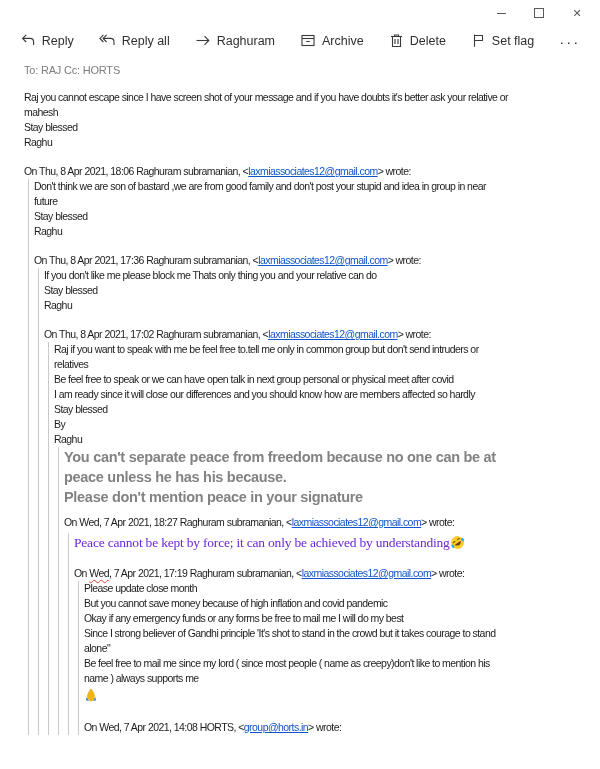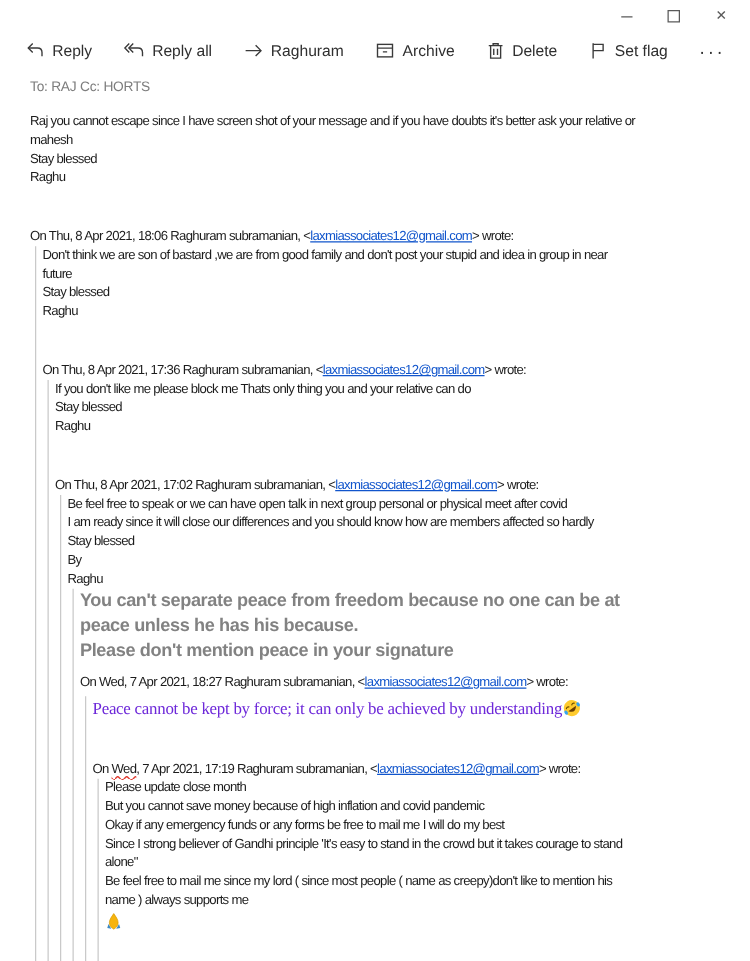--- a/index.html
+++ b/index.html
@@ -21,21 +21,21 @@
   .more{font-size:15px;letter-spacing:2px;color:#2f2f2f;padding-bottom:4px}
 
   
   .recipients{position:absolute;top:64px;left:24px;font-size:11px;color:#7d7d7d;letter-spacing:-0.2px}
 
   
   .content{position:absolute;top:90px;left:24px;right:0;font-size:10.5px;line-height:15px;
            letter-spacing:-0.55px;white-space:nowrap}
   .content div{white-space:nowrap}
   blockquote{margin:0 0 0 4px;border-left:1px solid #c9c9c9;padding:0 0 0 5px}
-  .attr{margin-top:32px}
+  .attr{margin-top:14px}
   .attr-t{margin-top:8px}
   .link{color:#1155cc;text-decoration:underline;cursor:pointer}
   .squiggle{text-decoration:underline;text-decoration-style:wavy;text-decoration-color:#e03c31;
             text-decoration-thickness:1px;text-underline-offset:2px}
 
   .big{font-size:14.5px;line-height:20px;font-weight:bold;color:#828282;letter-spacing:-0.3px}
   .bigitalic{}
   .serif{font-family:Liberation Serif, serif;font-size:13.5px;line-height:19px;color:#6d28d9;
          letter-spacing:-0.2px;margin-top:3px}
   .emoji-line{height:18px;margin-top:2px}
@@ -125,20 +125,22 @@
     <div>Raghu</div>
 
     <div class="attr"><span>On </span><span>Thu</span><span>, 8 Apr 2021, 17:36 Raghuram subramanian, &lt;</span><a class="link">laxmiassociates12@gmail.com</a><span>&gt; wrote:</span></div>
     <blockquote>
       <div>If you don't like me please block me Thats only thing you and your relative can do</div>
       <div>Stay blessed</div>
       <div>Raghu</div>
 
       <div class="attr"><span>On </span><span>Thu</span><span>, 8 Apr 2021, 17:02 Raghuram subramanian, &lt;</span><a class="link">laxmiassociates12@gmail.com</a><span>&gt; wrote:</span></div>
       <blockquote>
+        <div>Raj  if you want to speak with me be feel free to.tell me only in common group but don't send intruders or</div>
+        <div>relatives</div>
         <div>Be feel free to speak or we can have open talk in next group personal or physical meet after covid</div>
         <div>I am ready since it will close our differences and you should know how are members affected so hardly</div>
         <div>Stay blessed</div>
         <div>By</div>
         <div>Raghu</div>
 
         <blockquote>
           <div class="big">You can't separate peace from freedom because no one can be at</div>
           <div class="big">peace unless he has his because.</div>
           <div class="big bigitalic">Please don't mention peace in your signature</div>
@@ -154,21 +156,21 @@
                     <ellipse cx="2.2" cy="10.5" rx="1.7" ry="2.4" fill="#35a3f1"></ellipse>
                     <ellipse cx="17.8" cy="10.5" rx="1.7" ry="2.4" fill="#35a3f1"></ellipse>
                   </g>
                 </svg></div>
 
             <div class="attr"><span>On </span><span class="squiggle">Wed</span><span>, 7 Apr 2021, 17:19 Raghuram subramanian, &lt;</span><a class="link">laxmiassociates12@gmail.com</a><span>&gt; wrote:</span></div>
             <blockquote>
               <div>Please update close month</div>
               <div>But you cannot save money because of high inflation and covid pandemic</div>
               <div>Okay if any emergency funds or any forms  be free to mail me  I will do my best</div>
-              <div>Since I strong believer of Gandhi principle  'It's easy to stand in the crowd but it takes courage to stand</div>
+              <div>Since I strong believer of Gandhi principle  'It's shot to stand in the crowd but it takes courage to stand</div>
               <div>alone"</div>
               <div>Be feel free to mail me since my lord ( since most people  ( name as creepy)don't like to mention his</div>
               <div>name ) always supports me</div>
               <div class="emoji-line"><svg width="14" height="14" viewBox="0 0 20 20">
                     <path d="M4 13 L7.2 18.5 L2.6 17.6 Z" fill="#3b88c3"></path>
                     <path d="M16 13 L12.8 18.5 L17.4 17.6 Z" fill="#3b88c3"></path>
                     <path d="M10 1.2 C12.4 5 15 7.8 15 11.8 C15 15.6 12.2 17.8 10 19 C7.8 17.8 5 15.6 5 11.8 C5 7.8 7.6 5 10 1.2 Z" fill="#f6b40e" stroke="#d89b00" stroke-width="0.8"></path>
                   </svg></div>
 
               <div class="attr"><span>On </span><span>Wed</span><span>, 7 Apr 2021, 14:08 HORTS, &lt;</span><a class="link">group@horts.in</a><span>&gt; wrote:</span></div>

